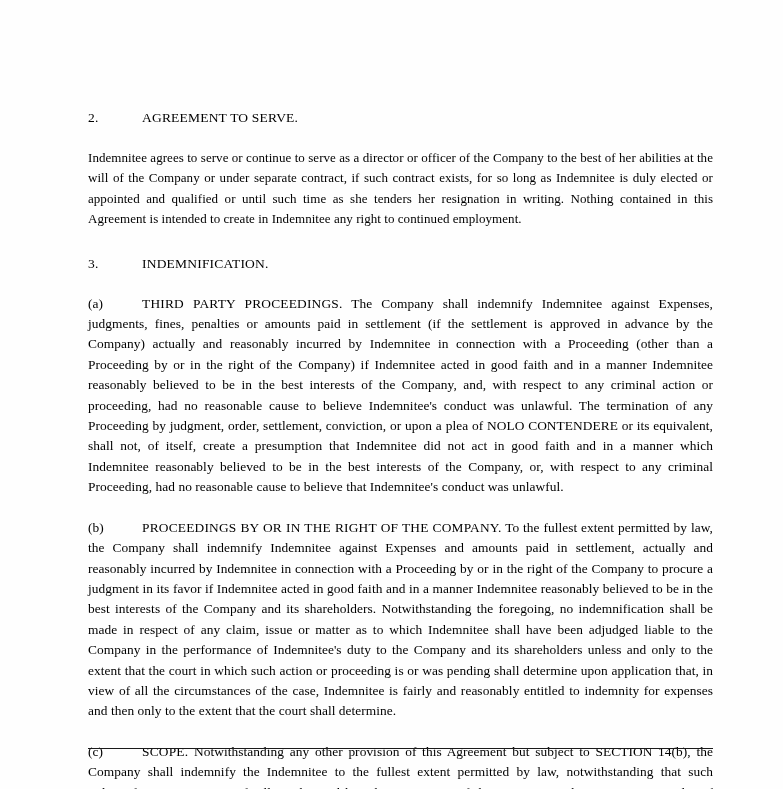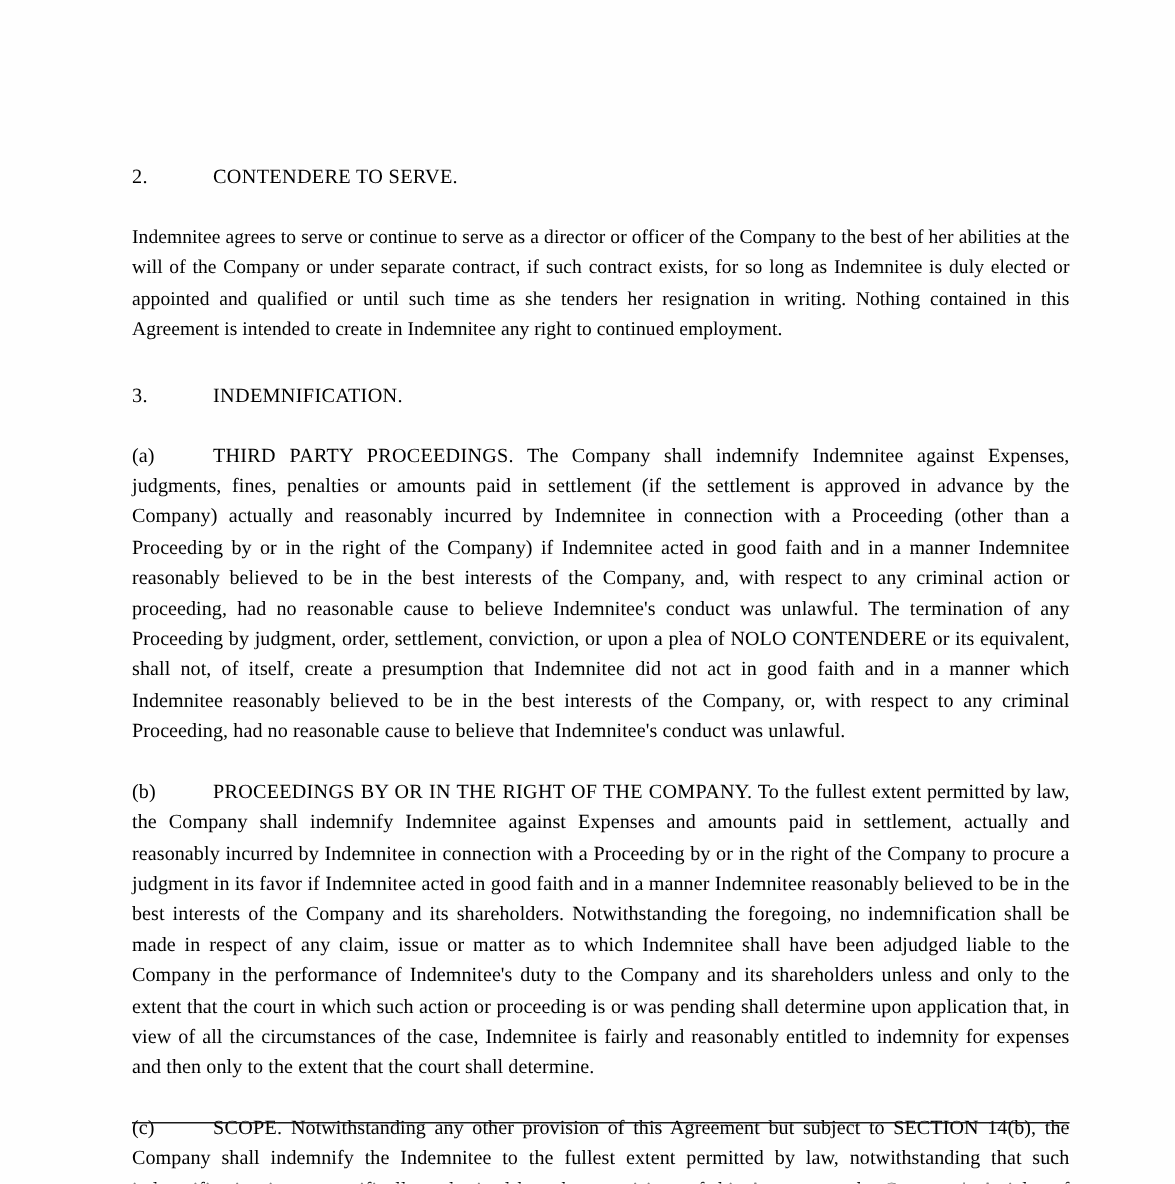--- a/index.html
+++ b/index.html
@@ -79,21 +79,21 @@
   }
 </style>
 </head>
 <body>
 
 <div class="page">
   <div class="content">
 
     <div class="section-heading">
       <span class="num">2.</span>
-      <span class="title">CONTENDERE TO SERVE.</span>
+      <span class="title">AGREEMENT TO SERVE.</span>
     </div>
 
     <div class="para">Indemnitee agrees to serve or continue to serve as a director or officer of the Company to the best of her abilities at the will of the Company or under separate contract, if such contract exists, for so long as Indemnitee is duly elected or appointed and qualified or until such time as she tenders her resignation in writing. Nothing contained in this Agreement is intended to create in Indemnitee any right to continued employment.</div>
 
     <div class="section-heading block-3">
       <span class="num">3.</span>
       <span class="title">INDEMNIFICATION.</span>
     </div>
 
     <div class="lettered">

